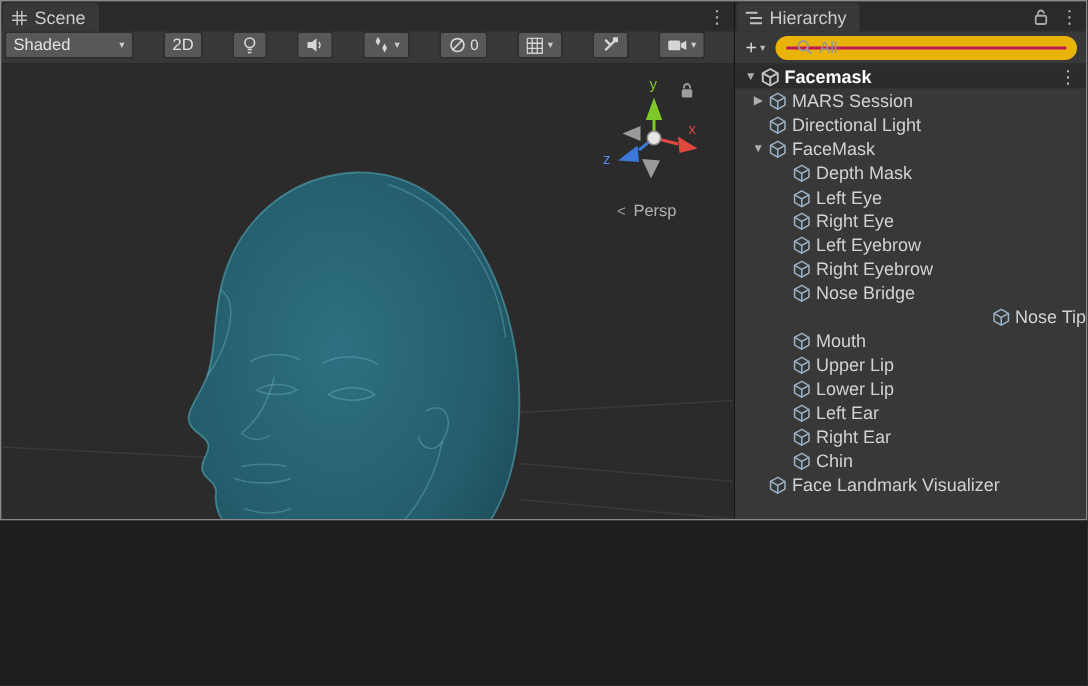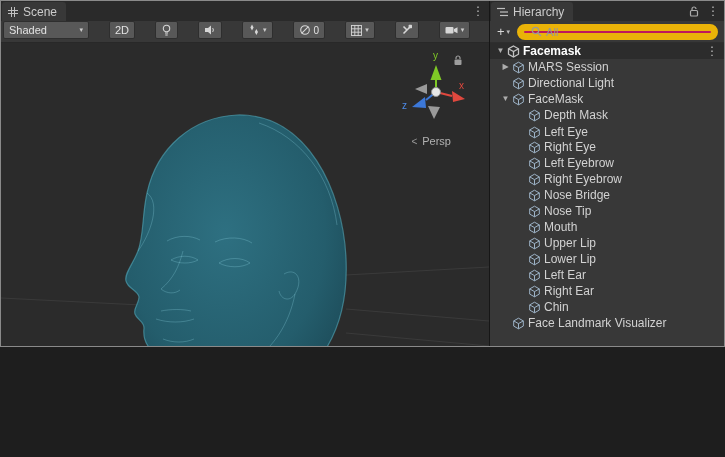--- a/index.html
+++ b/index.html
@@ -422,21 +422,21 @@
       <svg width="13" height="13" viewBox="0 0 13 13">
               <g stroke="#9db3c7" stroke-width="1" fill="none">
                 <path d="M6.5 1.2 L11.3 3.9 V9.1 L6.5 11.8 L1.7 9.1 V3.9 Z"></path>
                 <path d="M1.7 3.9 L6.5 6.6 L11.3 3.9"></path>
                 <line x1="6.5" y1="6.6" x2="6.5" y2="11.8"></line>
               </g>
             </svg>
     </span>
     <span class="lbl">Nose Bridge</span>
   </div>
-        <div class="tree-row" style="padding-left: 25px;">
+        <div class="tree-row" style="padding-left: 25px; justify-content: flex-end;">
     <span class="fold"></span>
     <span class="obj-icon">
       <svg width="13" height="13" viewBox="0 0 13 13">
               <g stroke="#9db3c7" stroke-width="1" fill="none">
                 <path d="M6.5 1.2 L11.3 3.9 V9.1 L6.5 11.8 L1.7 9.1 V3.9 Z"></path>
                 <path d="M1.7 3.9 L6.5 6.6 L11.3 3.9"></path>
                 <line x1="6.5" y1="6.6" x2="6.5" y2="11.8"></line>
               </g>
             </svg>
     </span>

